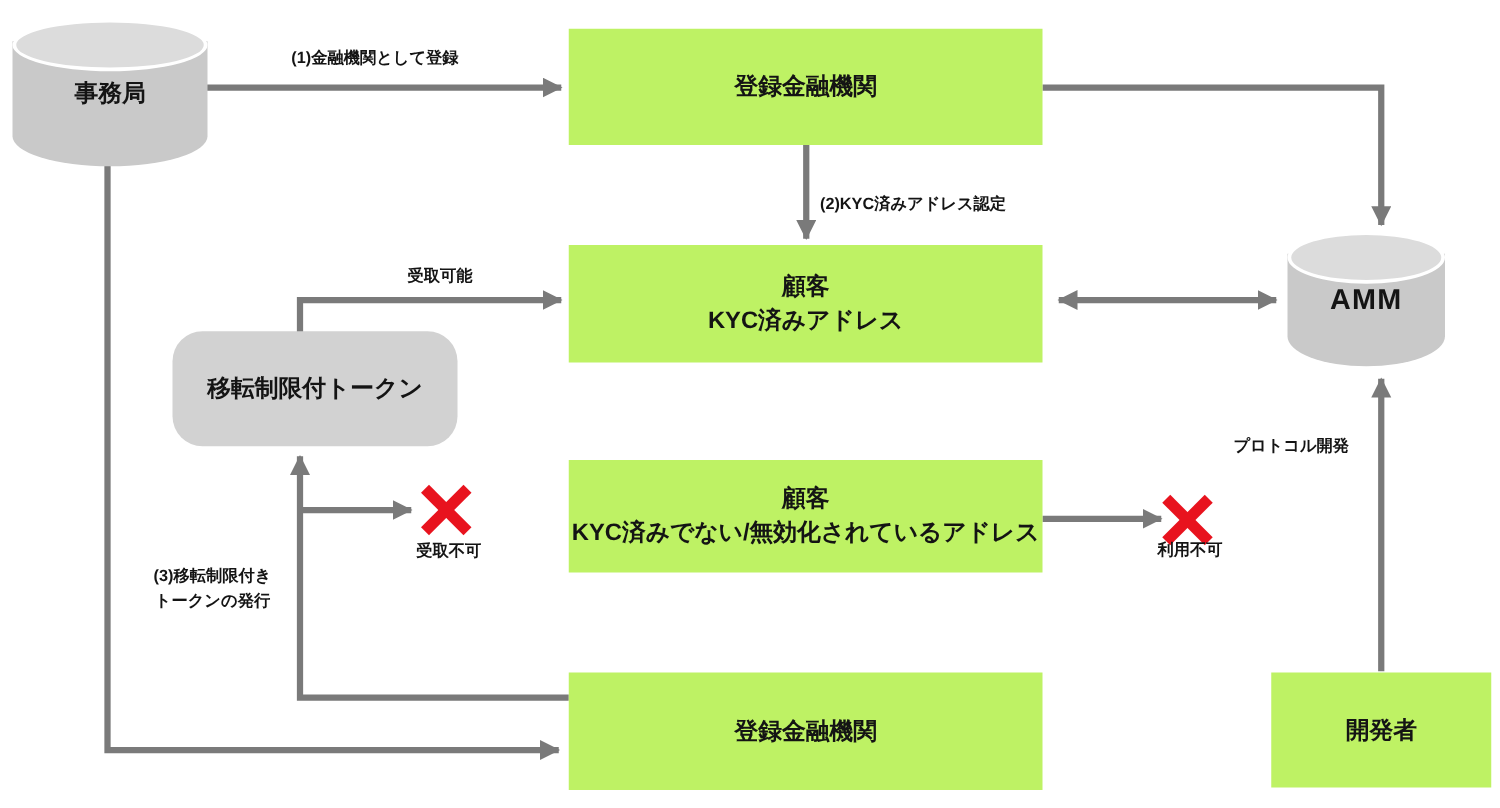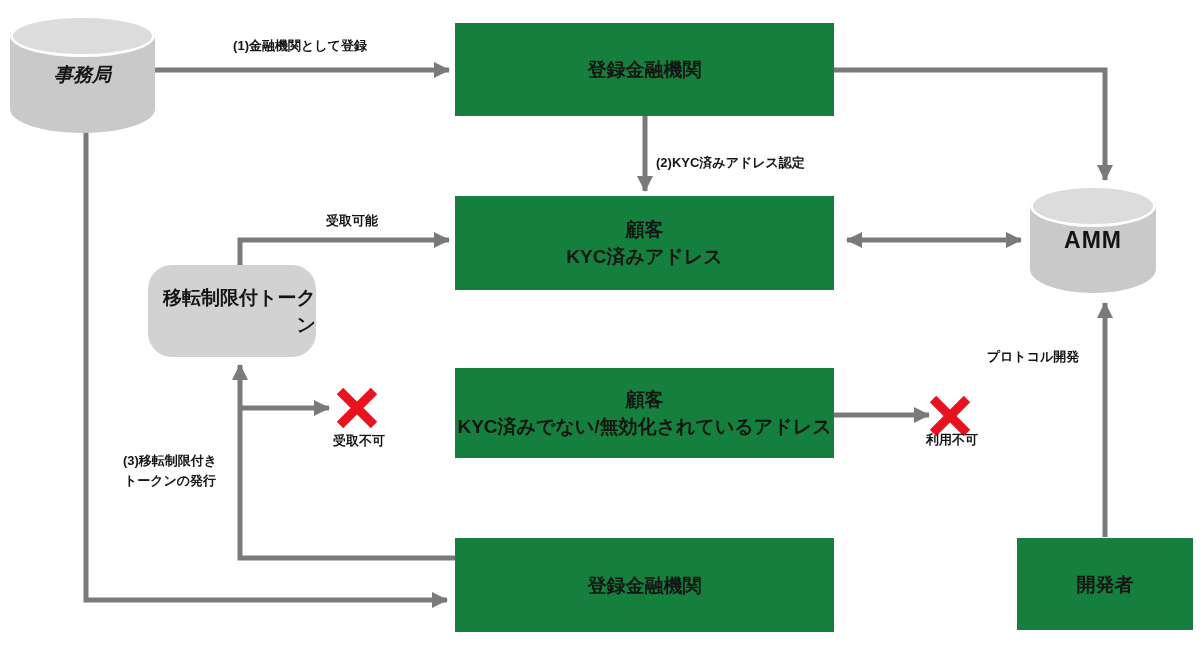--- a/index.html
+++ b/index.html
@@ -5,21 +5,21 @@
   html,body { margin:0; padding:0; background:#ffffff; }
   #stage {
     position:relative; width:1200px; height:646px;
     background:#ffffff; overflow:hidden;
     font-family:"Liberation Sans","DejaVu Sans",sans-serif;
     color:#141414; font-weight:bold;
   }
   #connectors { position:absolute; left:0; top:0; width:1200px; height:646px; }
 
   .node {
-    position:absolute; background:#15803d;
+    position:absolute; background:#bef264;
     display:flex; flex-direction:column; justify-content:center; align-items:center;
     text-align:center; font-size:19px; line-height:27px; z-index:3;
   }
   .node.rounded { background:#d2d2d2; border-radius:24px; }
 
   .cylinder { position:absolute; z-index:3; }
   .cyl-top {
     position:absolute; left:0; top:0; width:100%; height:42px;
     background:#dcdcdc; border:3px solid #ffffff; box-sizing:border-box;
     border-radius:50%; z-index:2;
@@ -30,25 +30,25 @@
   }
   .cyl-label {
     position:absolute; left:0; width:100%; top:50%; transform:translateY(-46%);
     text-align:center; font-size:19px; z-index:3;
   }
 
   .edge-label { position:absolute; font-size:13px; white-space:nowrap; z-index:4; text-align:center; }
   .centered { transform:translate(-50%,-50%); }
 
   
-  #node-secretariat   { left:10px;   top:15px;  width:145px; height:118px;font-style:italic; }
+  #node-secretariat   { left:10px;   top:15px;  width:156px; height:118px; }
   #node-fi-top        { left:455px;  top:23px;  width:379px; height:93px;  }
   #node-customer-kyc  { left:455px;  top:196px; width:379px; height:94px;  }
   #node-amm           { left:1030px; top:185px; width:126px; height:108px; }
-  #node-token         { left:148px;  top:265px; width:168px; height:92px;text-align:right;  }
+  #node-token         { left:138px;  top:265px; width:228px; height:92px;  }
   #node-customer-nokyc{ left:455px;  top:368px; width:379px; height:90px;  }
   #node-fi-bottom     { left:455px;  top:538px; width:379px; height:94px;  }
   #node-developer     { left:1017px; top:538px; width:176px; height:92px;  }
   #node-amm .cyl-label { font-size:23px; letter-spacing:1px; }
 
   
   #label-register  { left:300px; top:46px;  }
   #label-kyc       { left:656px; top:140px;margin-top:14px; }
   #label-issue     { left:170px; top:471px; line-height:20px; }
   #label-amm-use   { left:935px; top:222px; }

